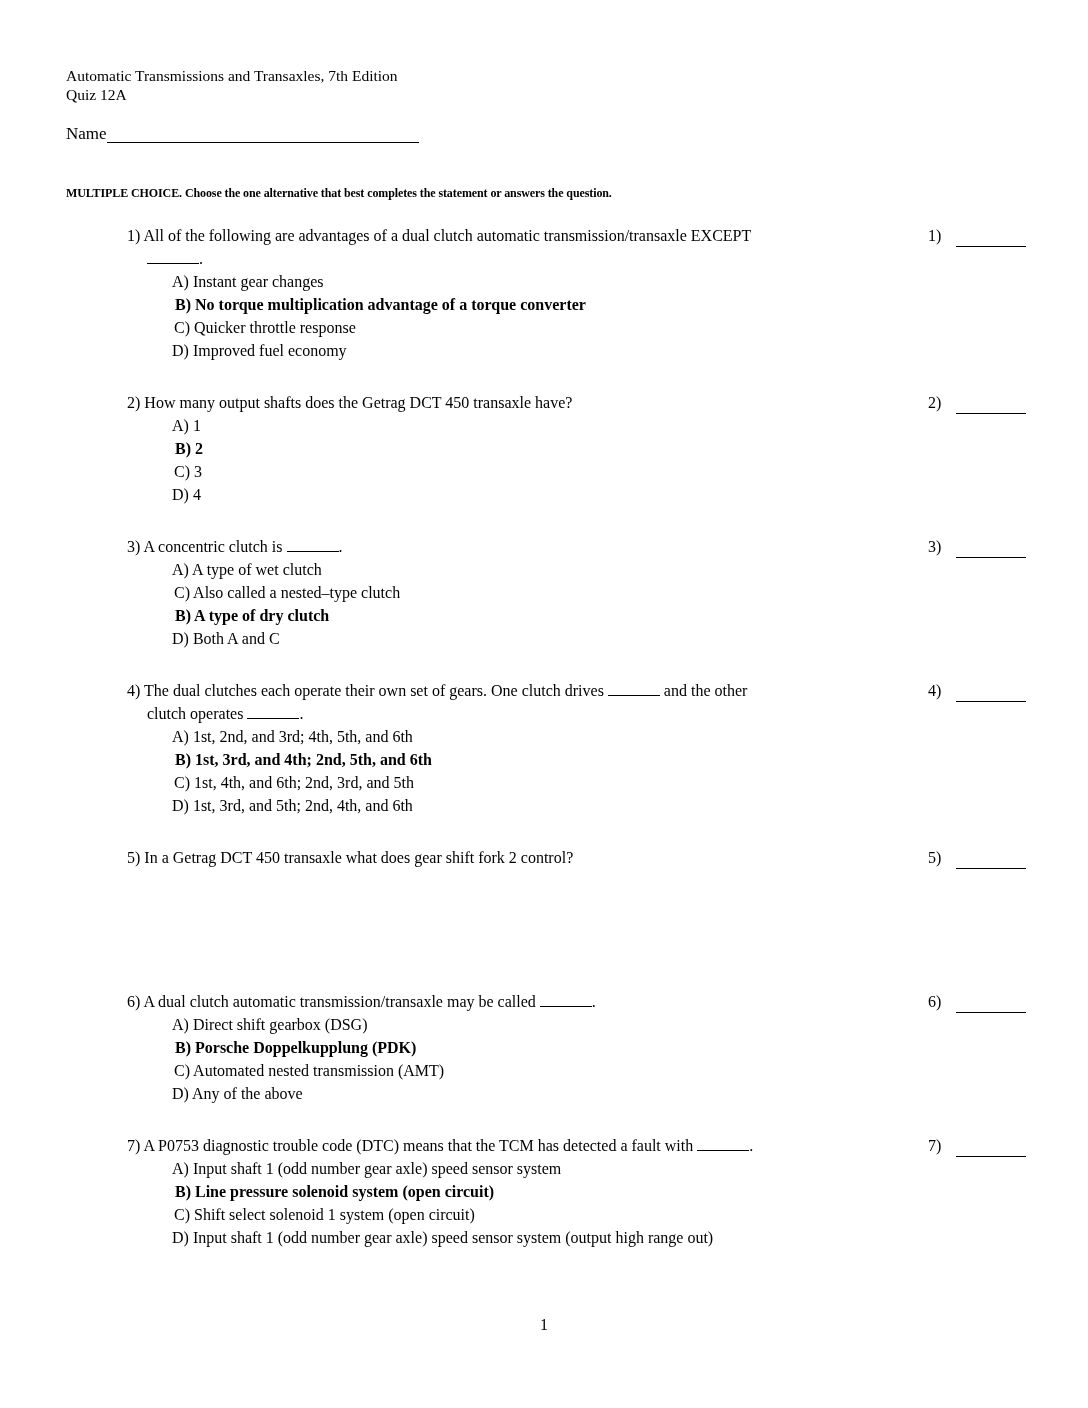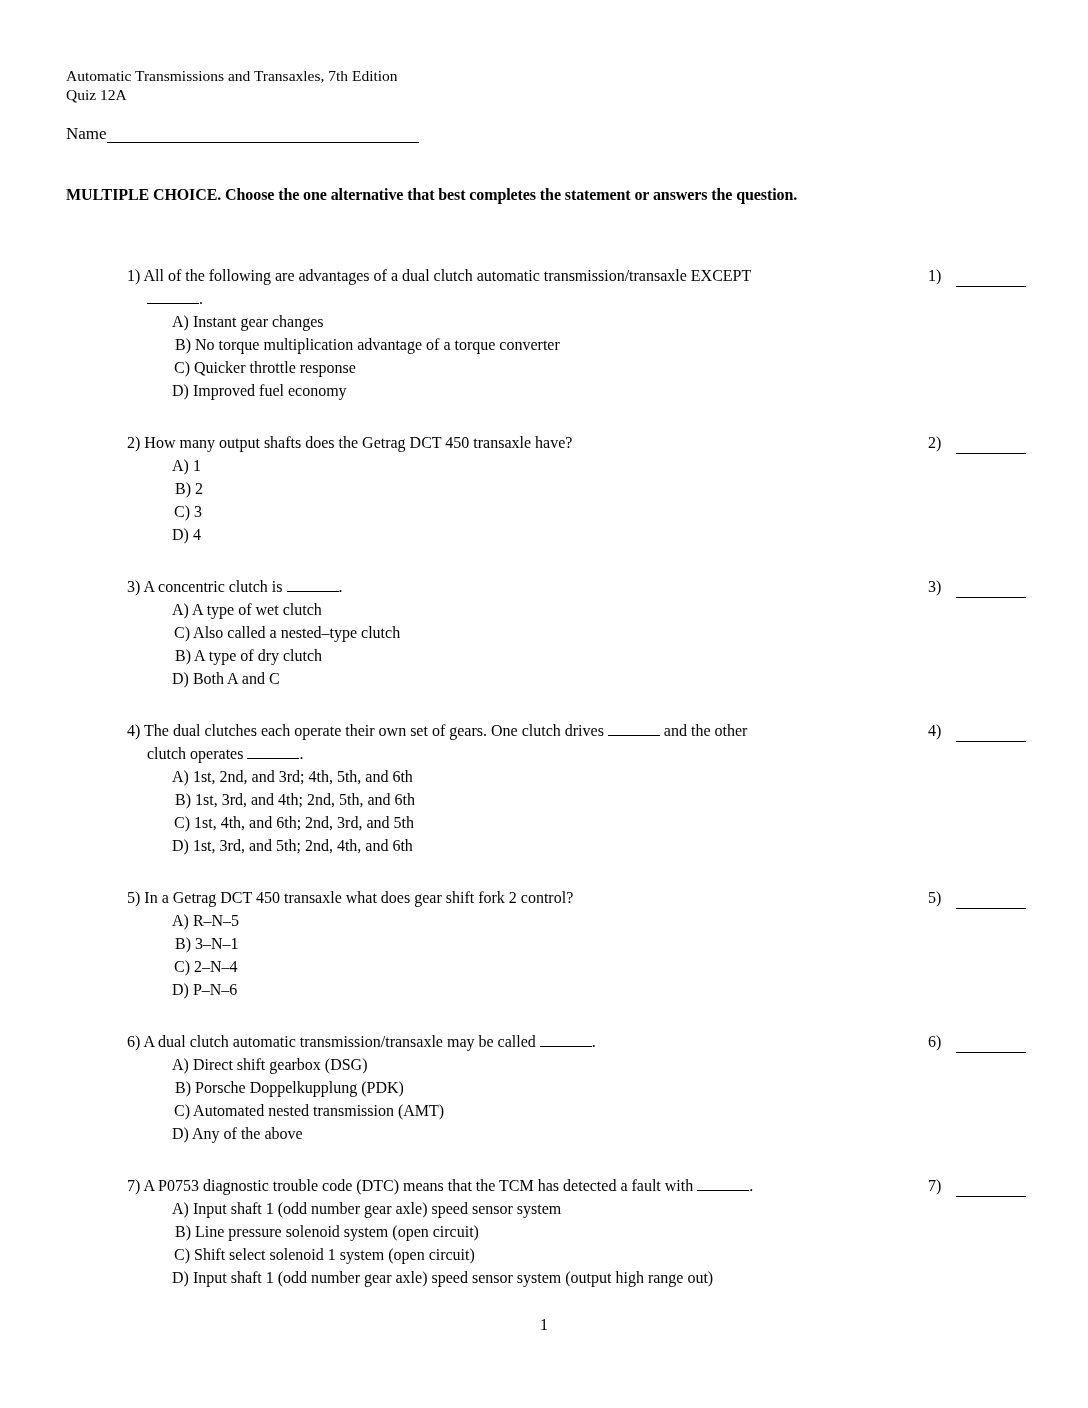--- a/index.html
+++ b/index.html
@@ -39,32 +39,31 @@
     .name-line {
       display: inline-block;
       width: 312px;
       border-bottom: 1px solid #000;
       height: 16px;
     }
     .instructions {
       position: absolute;
       left: 66px;
       top: 186px;
-      font-size: 16px;
+      font-size: 12px;
       font-weight: bold;
       white-space: nowrap;
       letter-spacing: -0.1px;
     }
     .question {
       position: absolute;
       left: 127px;
       width: 900px;
       font-size: 16px;
       line-height: 23px;
-      margin-top: 40px;
     }
     .q-stem {
       position: relative;
       width: 770px;
       white-space: nowrap;
     }
     .q-stem .cont {
       padding-left: 20px;
     }
     .blank {
@@ -91,21 +90,21 @@
       width: 70px;
       border-bottom: 1.5px solid #000;
       height: 18px;
     }
     .options {
       padding-left: 45px;
     }
     .option {
       white-space: nowrap;
     }
-    .option.indent-b { padding-left: 3px; }
+    .option.indent-b { padding-left: 3px; font-weight: bold; }
     .option.indent-c { padding-left: 2px; }
     .page-number {
       position: absolute;
       left: 540px;
       top: 1316px;
       font-size: 16px;
     }
   </style>
 </head>
 <body>
@@ -189,26 +188,20 @@
   </div>
 
   <div class="question" style="top:846px;">
     <div class="q-stem">
       <div>5) In a Getrag DCT 450 transaxle what does gear shift fork 2 control?</div>
     </div>
     <div class="answer-slot">
       <span class="answer-num">5)</span>
       <span class="answer-line"></span>
     </div>
-    <div class="options">
-      <div class="option">A) R–N–5</div>
-      <div class="option indent-b">B) 3–N–1</div>
-      <div class="option indent-c">C) 2–N–4</div>
-      <div class="option">D) P–N–6</div>
-    </div>
   </div>
 
   <div class="question" style="top:990px;">
     <div class="q-stem">
       <div><span>6) A dual clutch automatic transmission/transaxle may be called </span><span class="blank"></span><span>.</span></div>
     </div>
     <div class="answer-slot">
       <span class="answer-num">6)</span>
       <span class="answer-line"></span>
     </div>

